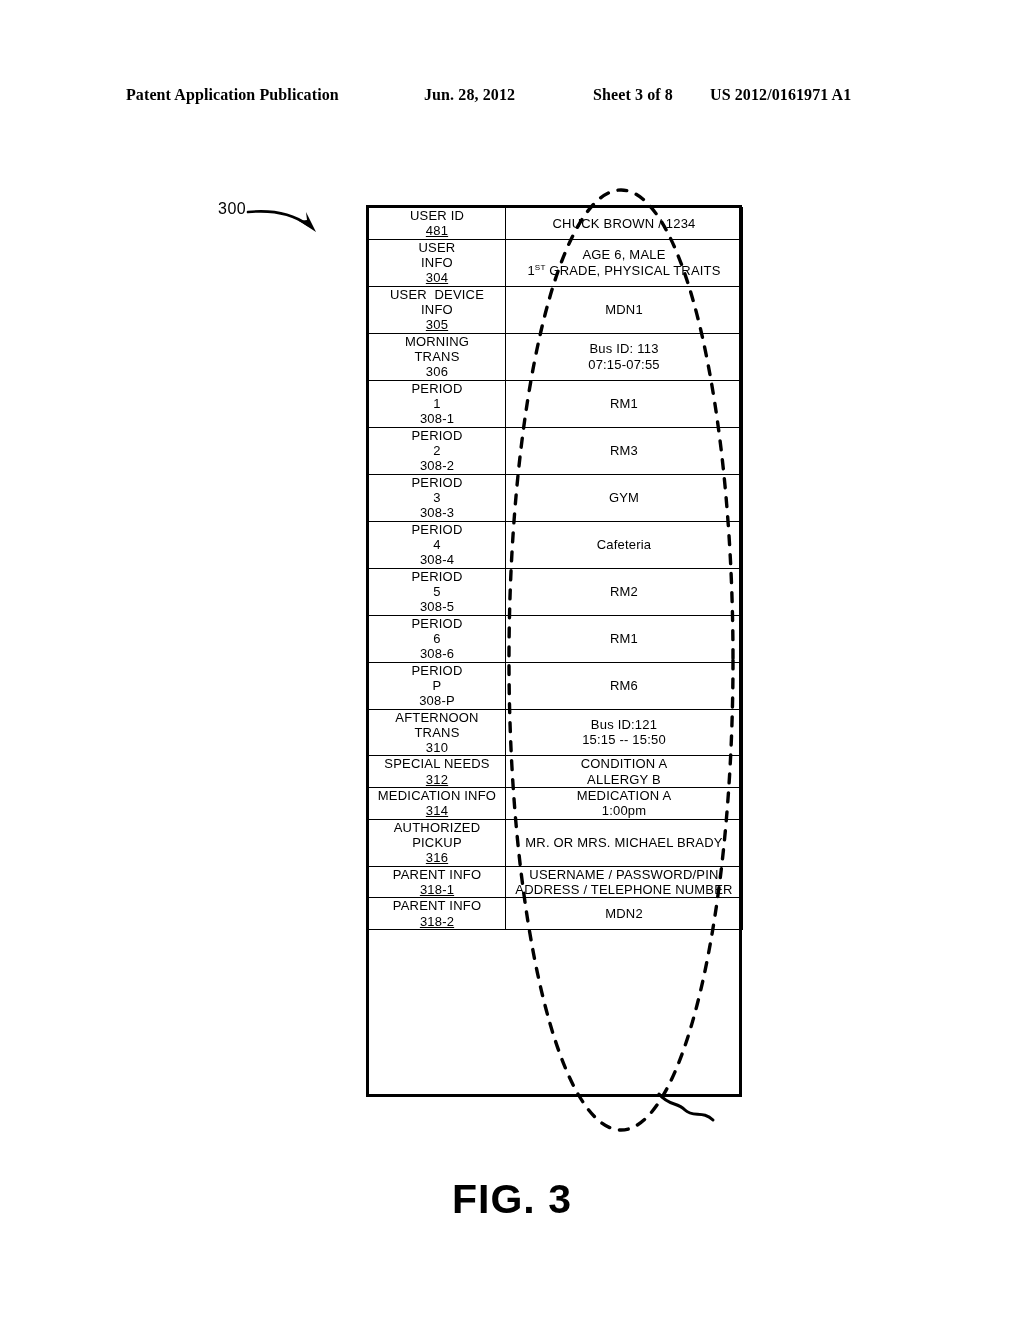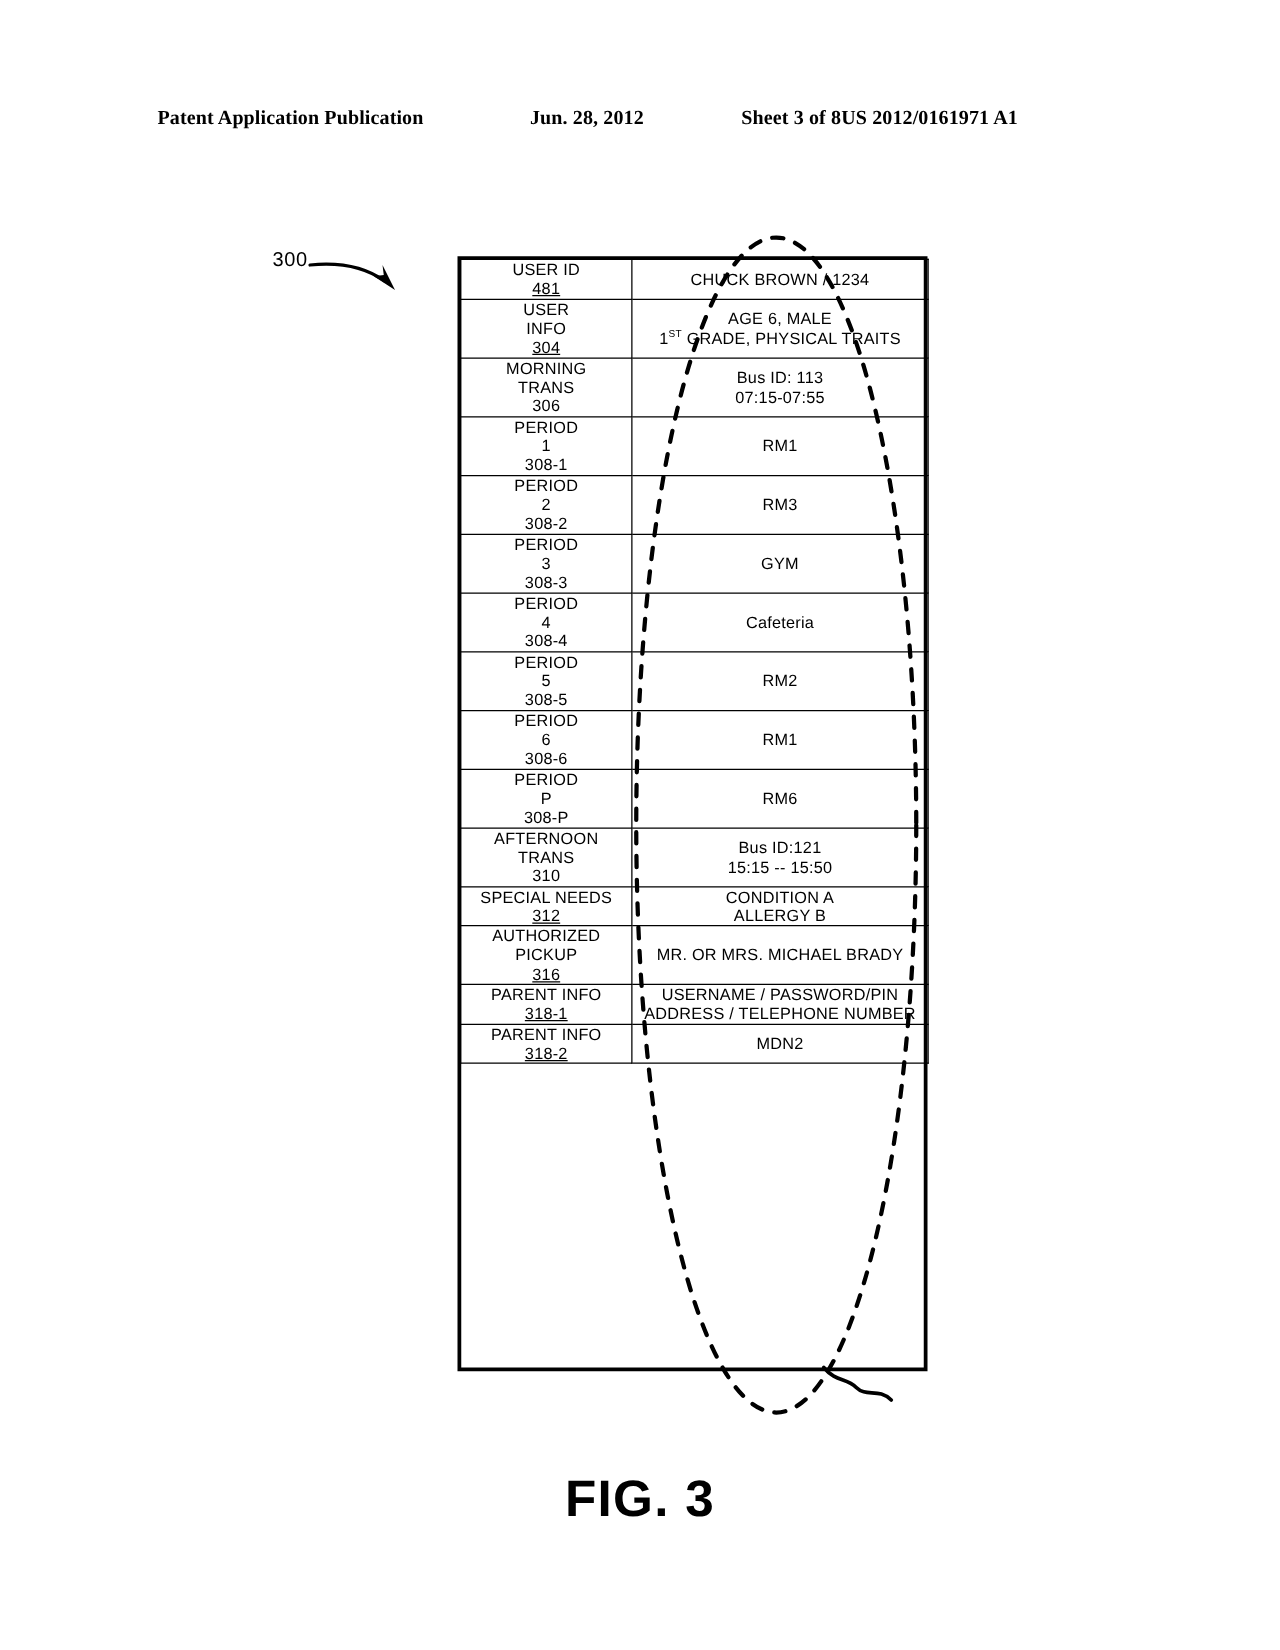--- a/index.html
+++ b/index.html
@@ -25,21 +25,21 @@
     height: 26px;
     font-family: "Liberation Serif", serif;
     font-weight: bold;
     font-size: 16px;
     letter-spacing: 0.1px;
     white-space: nowrap;
   }
   .hdr-pub   { position: absolute; left: 126px; top: 0; }
   .hdr-date  { position: absolute; left: 424px; top: 0; }
   .hdr-sheet { position: absolute; left: 593px; top: 0; }
-  .hdr-num   { position: absolute; left: 673px; top: 0; }
+  .hdr-num   { position: absolute; left: 710px; top: 0; }
 
   
   .ref-300 {
     position: absolute;
     left: 218px;
     top: 200px;
     font-family: Liberation Sans, sans-serif;
     font-size: 16px;
     letter-spacing: 0.5px;
   }
@@ -185,20 +185,30 @@
           <span class="ln">INFO</span>
           <span class="num u">304</span>
         </td>
         <td class="value-cell">
           <span class="ln">AGE 6, MALE</span>
           <span class="ln">1<sup class="sup-st">ST</sup> GRADE, PHYSICAL TRAITS</span>
         </td>
       </tr>
       <tr>
         <td class="label-cell">
+          <span class="ln">USER  DEVICE</span>
+          <span class="ln">INFO</span>
+          <span class="num u">305</span>
+        </td>
+        <td class="value-cell">
+          <span class="ln">MDN1</span>
+        </td>
+      </tr>
+      <tr>
+        <td class="label-cell">
           <span class="ln">MORNING</span>
           <span class="ln">TRANS</span>
           <span class="num">306</span>
         </td>
         <td class="value-cell">
           <span class="ln">Bus ID: 113</span>
           <span class="ln">07:15-07:55</span>
         </td>
       </tr>
       <tr>
@@ -287,20 +297,30 @@
           <span class="ln">SPECIAL NEEDS</span>
           <span class="num u">312</span>
         </td>
         <td class="value-cell">
           <span class="ln">CONDITION A</span>
           <span class="ln">ALLERGY B</span>
         </td>
       </tr>
       <tr>
         <td class="label-cell">
+          <span class="ln">MEDICATION INFO</span>
+          <span class="num u">314</span>
+        </td>
+        <td class="value-cell">
+          <span class="ln">MEDICATION A</span>
+          <span class="ln">1:00pm</span>
+        </td>
+      </tr>
+      <tr>
+        <td class="label-cell">
           <span class="ln">AUTHORIZED</span>
           <span class="ln">PICKUP</span>
           <span class="num u">316</span>
         </td>
         <td class="value-cell">
           <span class="ln">MR. OR MRS. MICHAEL BRADY</span>
         </td>
       </tr>
       <tr>
         <td class="label-cell">

